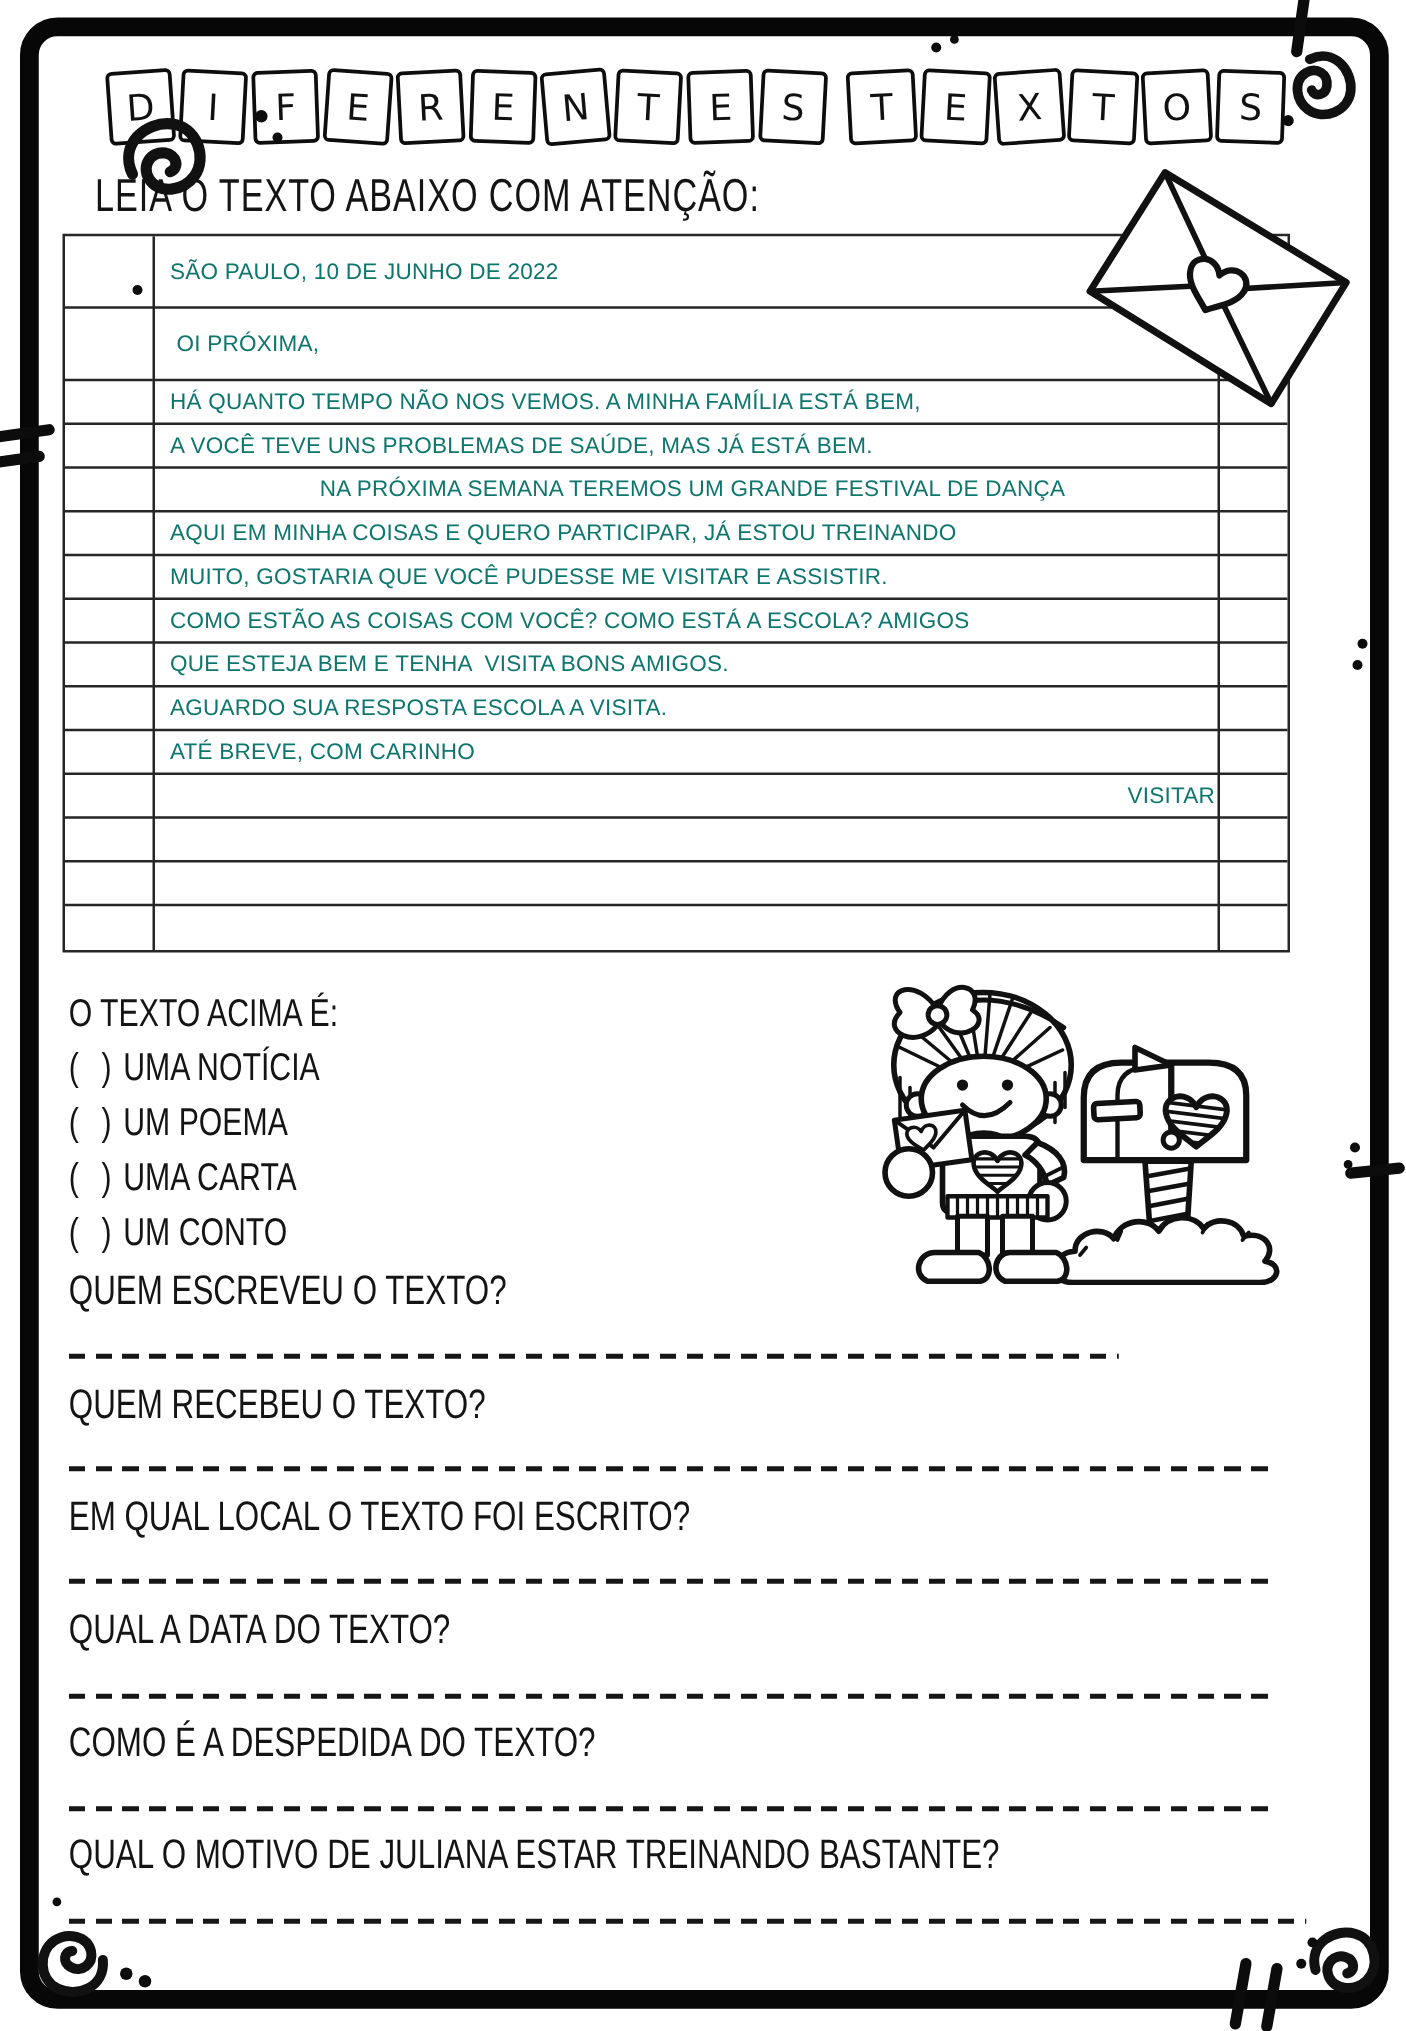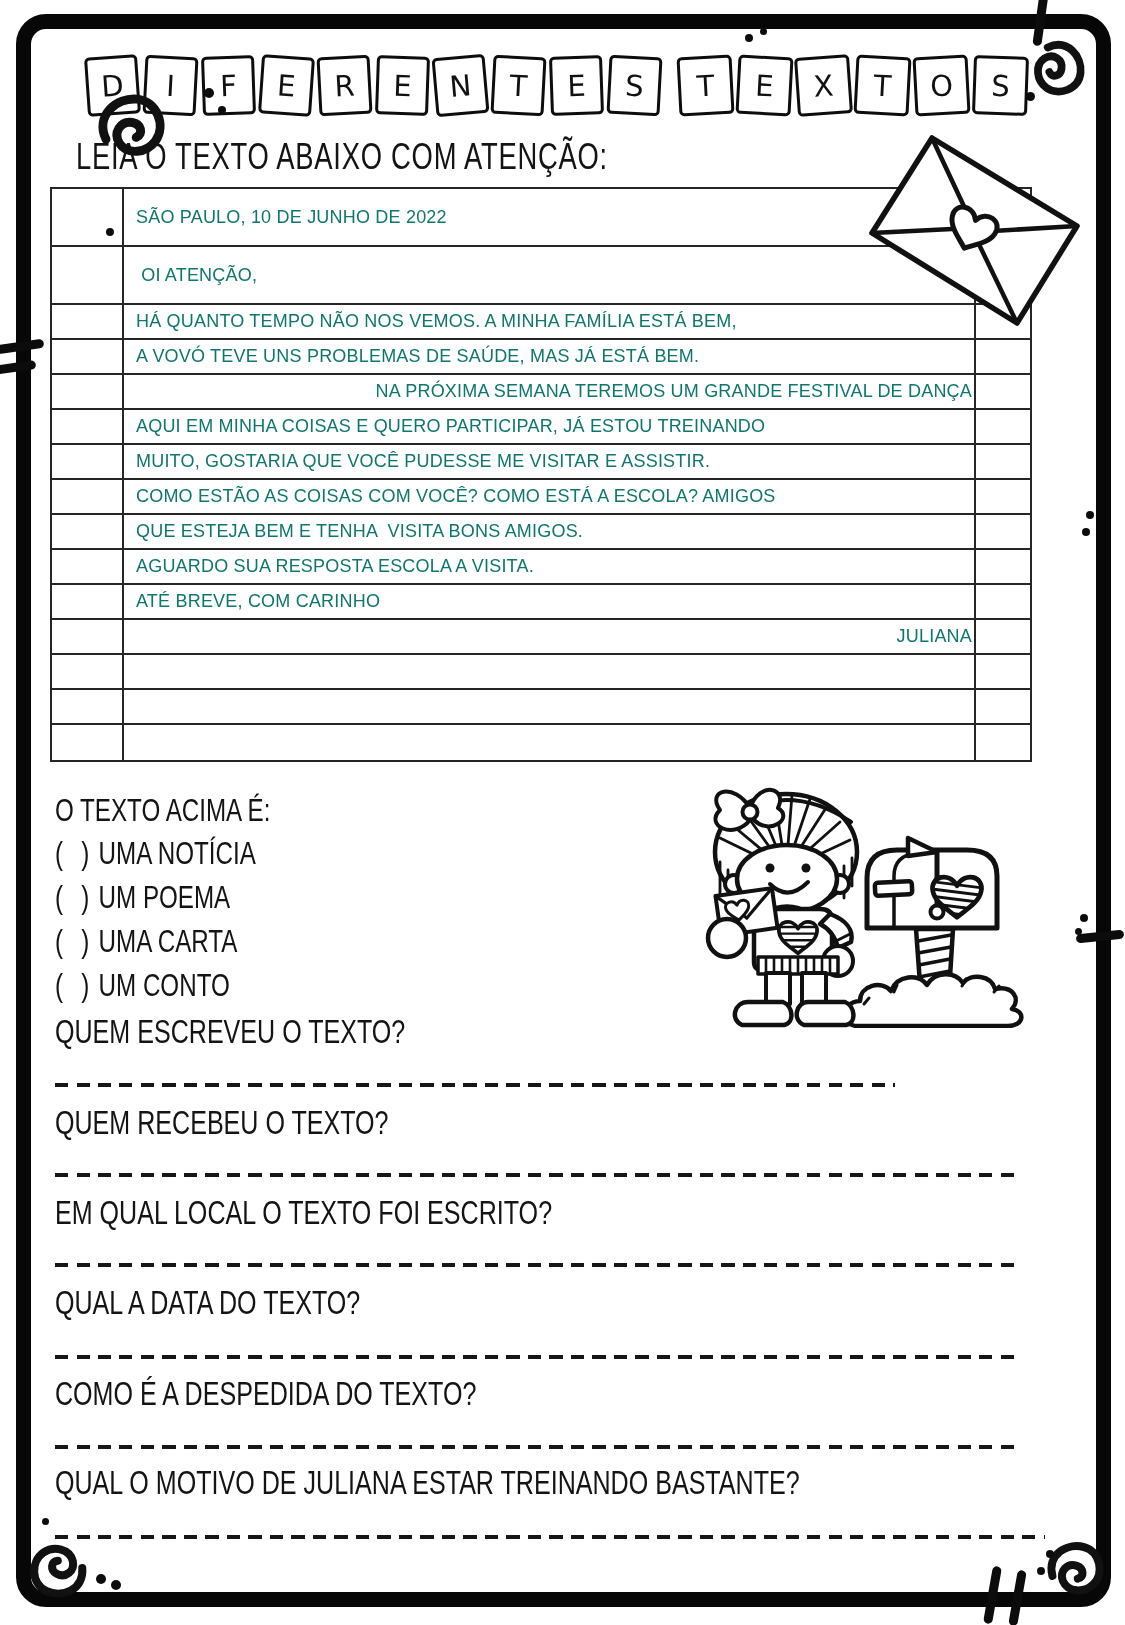--- a/index.html
+++ b/index.html
@@ -132,51 +132,51 @@
 
   <div id="instruction" class="hand">LEIA O TEXTO ABAIXO COM ATENÇÃO:</div>
 
   <div id="letter-table">
     <div id="vline-left" class="vline"></div>
     <div id="vline-right" class="vline"></div>
   <div class="trow tall">
         <span class="ctext" style="text-align: left;">SÃO PAULO, 10 DE JUNHO DE 2022</span>
       </div>
       <div class="trow tall">
-        <span class="ctext" style="text-align: left;"> OI ATENÇÃO,</span>
+        <span class="ctext" style="text-align: left;"> OI PRÓXIMA,</span>
       </div>
       <div class="trow">
         <span class="ctext" style="text-align: left;">HÁ QUANTO TEMPO NÃO NOS VEMOS. A MINHA FAMÍLIA ESTÁ BEM,</span>
       </div>
       <div class="trow">
-        <span class="ctext" style="text-align: left;">A VOVÓ TEVE UNS PROBLEMAS DE SAÚDE, MAS JÁ ESTÁ BEM.</span>
-      </div>
-      <div class="trow">
-        <span class="ctext" style="text-align: right;">NA PRÓXIMA SEMANA TEREMOS UM GRANDE FESTIVAL DE DANÇA</span>
+        <span class="ctext" style="text-align: left;">A VOCÊ TEVE UNS PROBLEMAS DE SAÚDE, MAS JÁ ESTÁ BEM.</span>
+      </div>
+      <div class="trow">
+        <span class="ctext" style="text-align: center;">NA PRÓXIMA SEMANA TEREMOS UM GRANDE FESTIVAL DE DANÇA</span>
       </div>
       <div class="trow">
         <span class="ctext" style="text-align: left;">AQUI EM MINHA COISAS E QUERO PARTICIPAR, JÁ ESTOU TREINANDO</span>
       </div>
       <div class="trow">
         <span class="ctext" style="text-align: left;">MUITO, GOSTARIA QUE VOCÊ PUDESSE ME VISITAR E ASSISTIR.</span>
       </div>
       <div class="trow">
         <span class="ctext" style="text-align: left;">COMO ESTÃO AS COISAS COM VOCÊ? COMO ESTÁ A ESCOLA? AMIGOS</span>
       </div>
       <div class="trow">
         <span class="ctext" style="text-align: left;">QUE ESTEJA BEM E TENHA  VISITA BONS AMIGOS.</span>
       </div>
       <div class="trow">
         <span class="ctext" style="text-align: left;">AGUARDO SUA RESPOSTA ESCOLA A VISITA.</span>
       </div>
       <div class="trow">
         <span class="ctext" style="">ATÉ BREVE, COM CARINHO</span>
       </div>
       <div class="trow">
-        <span class="ctext" style="text-align: right;">JULIANA</span>
+        <span class="ctext" style="text-align: right;">VISITAR</span>
       </div>
       <div class="trow">
         <span class="ctext" style="text-align: left;"></span>
       </div>
       <div class="trow">
         <span class="ctext" style="text-align: left;"></span>
       </div>
       <div class="trow">
         <span class="ctext" style="text-align: left;"></span>
       </div>

